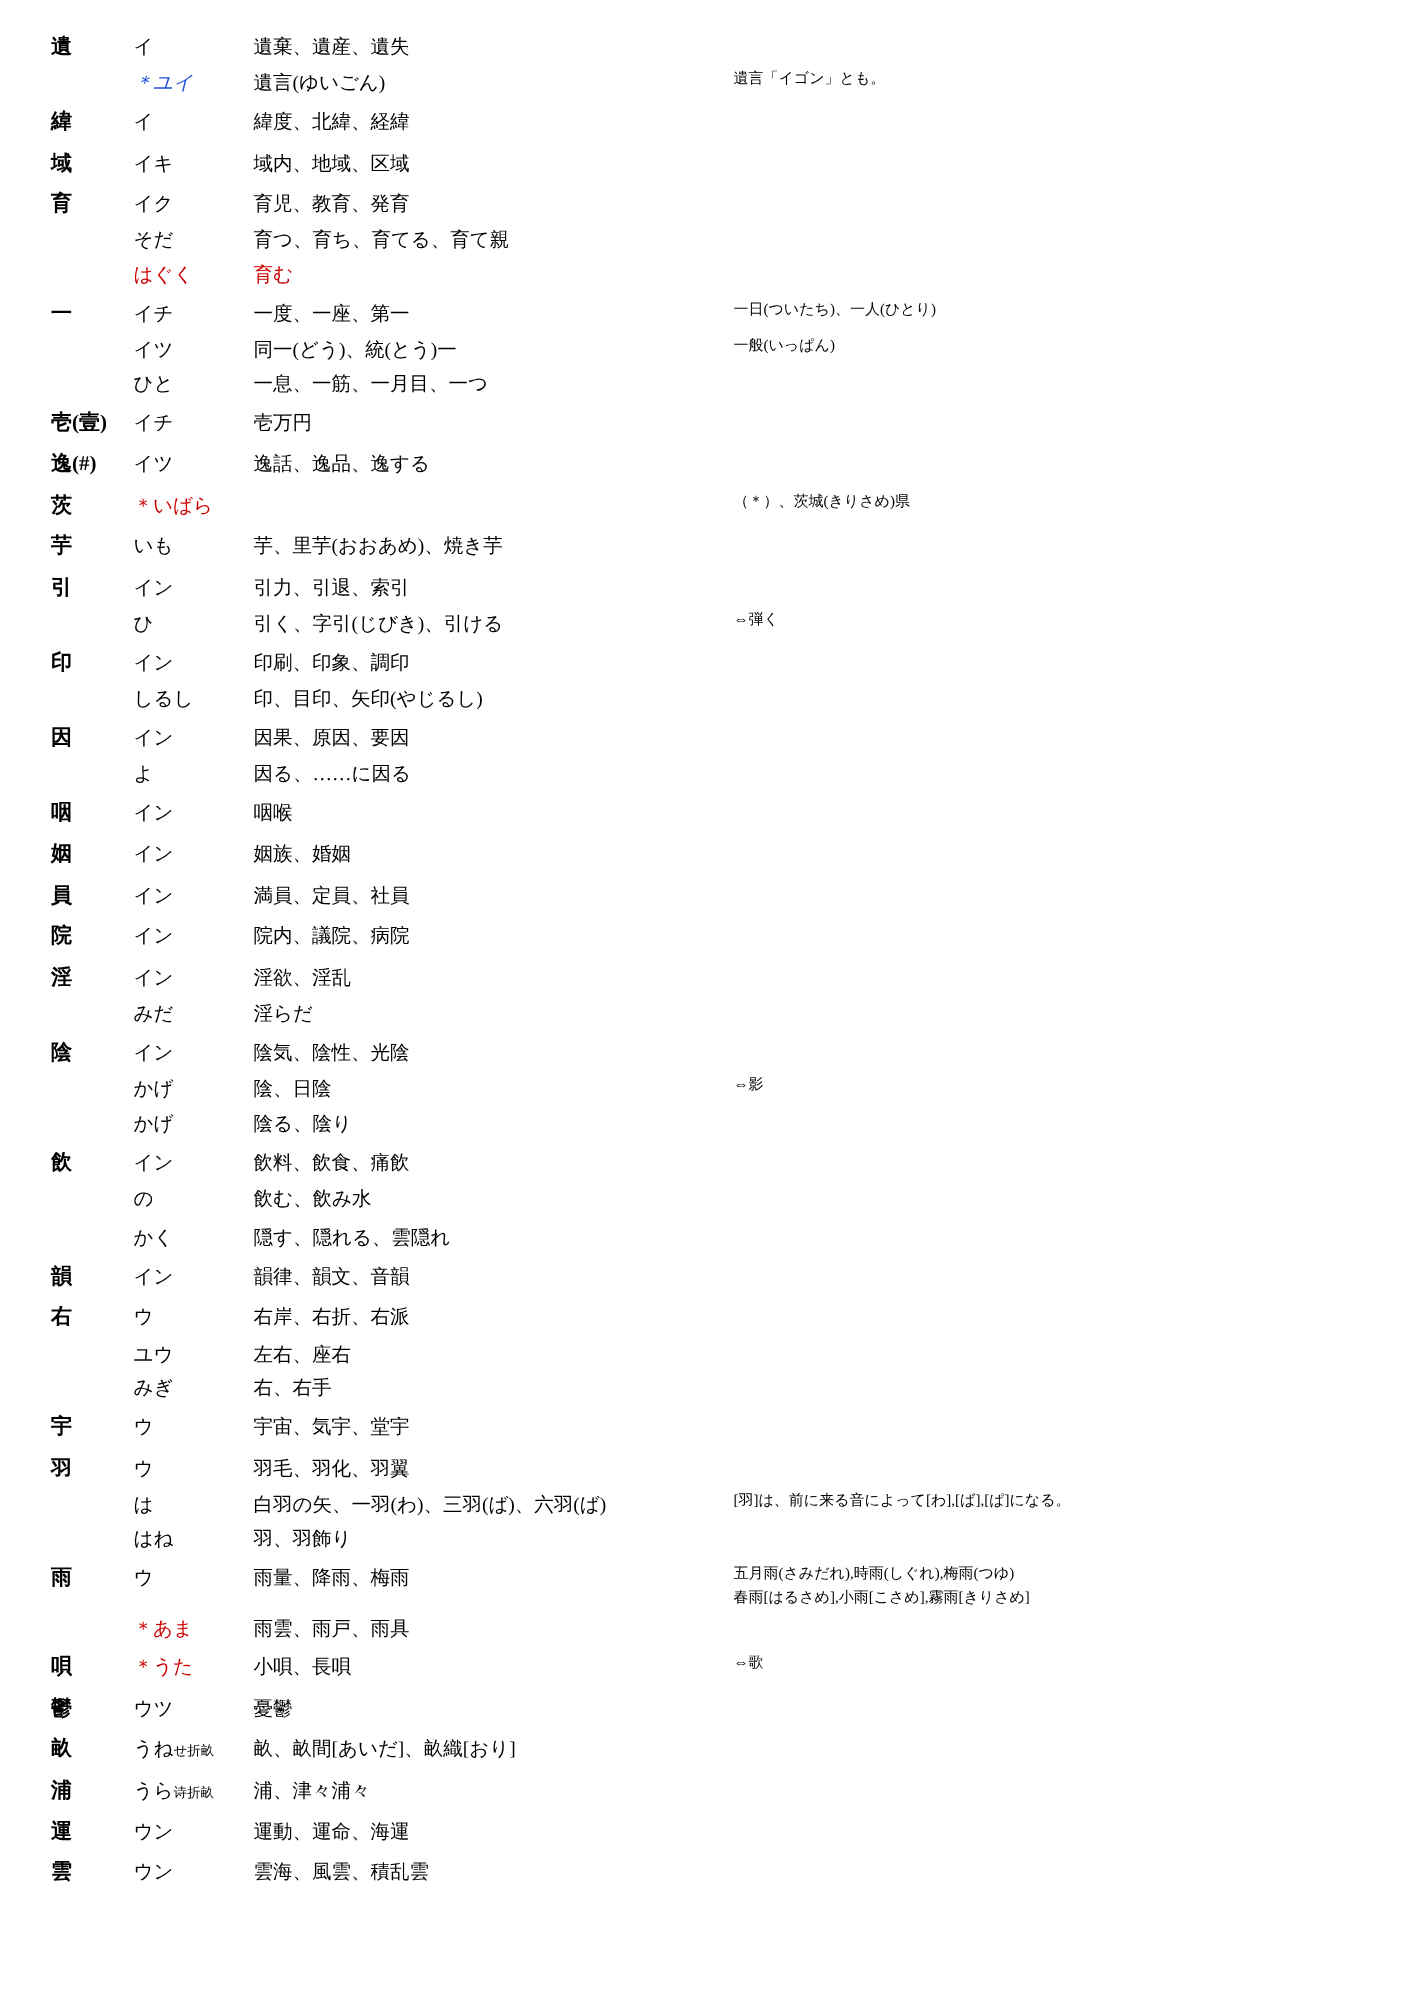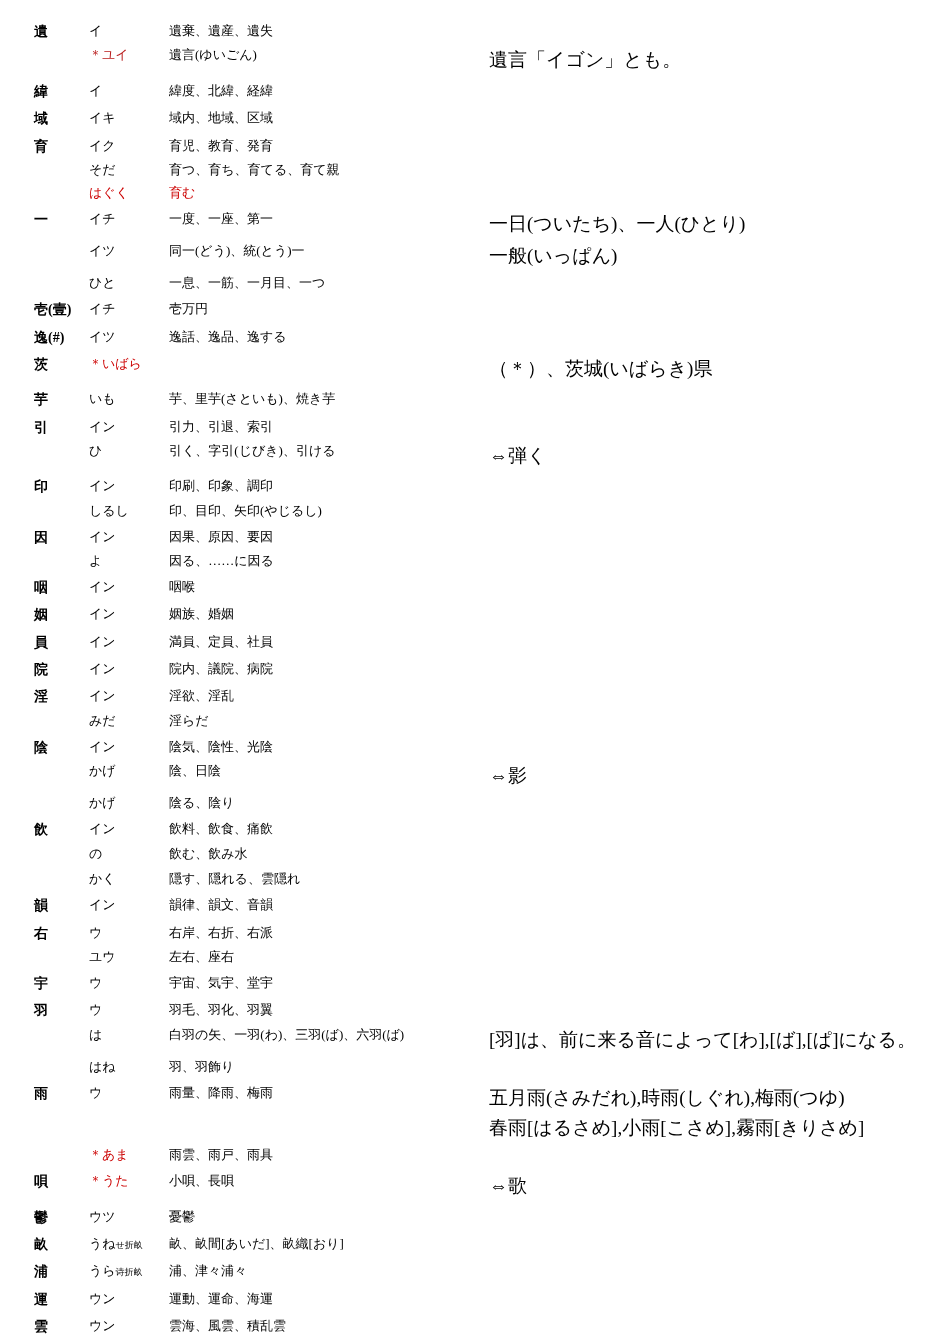--- a/index.html
+++ b/index.html
@@ -25,39 +25,39 @@
     }
     td:nth-child(2) {
       width: 80px;
       font-size: 13px;
     }
     td:nth-child(3) {
       width: 320px;
       font-size: 13px;
     }
     td:nth-child(4) {
-      font-size: 19px;
+      font-size: 10px;
     }
     tr { }
     .spacer-row td { height: 4px; }
   </style>
 </head>
 <body>
 
 <table id="main-table">
   <tbody id="table-body">
   <tr>
         <td style="font-weight: bold; font-size: 14px;"><span>遺</span></td>
         <td><span>イ</span></td>
         <td><span>遺棄、遺産、遺失</span></td>
         <td><span style="white-space: pre-wrap;"></span></td>
       </tr>
       <tr>
         <td></td>
-        <td><span style="color: #b91c1c;">＊ユイ</span></td>
+        <td><span style="color: #1d4ed8; font-style: italic;">＊ユイ</span></td>
         <td><span>遺言(ゆいごん)</span></td>
         <td><span style="white-space: pre-wrap;">遺言「イゴン」とも。</span></td>
       </tr>
       <tr class="spacer-row">
         <td colspan="4" style="height: 3px;"></td>
       </tr>
       <tr>
         <td style="font-weight: bold; font-size: 14px;"><span>緯</span></td>
         <td><span>イ</span></td>
         <td><span>緯度、北緯、経緯</span></td>
@@ -132,29 +132,29 @@
         <td><span>逸話、逸品、逸する</span></td>
         <td><span style="white-space: pre-wrap;"></span></td>
       </tr>
       <tr class="spacer-row">
         <td colspan="4" style="height: 3px;"></td>
       </tr>
       <tr>
         <td style="font-weight: bold; font-size: 14px;"><span>茨</span></td>
         <td><span style="color: rgb(204, 0, 0);">＊いばら</span></td>
         <td><span></span></td>
-        <td><span style="white-space: pre-wrap;">（＊）、茨城(いばらき)県</span></td>
+        <td><span style="white-space: pre-wrap;">（＊）、茨城(きりさめ)県</span></td>
       </tr>
       <tr class="spacer-row">
         <td colspan="4" style="height: 3px;"></td>
       </tr>
       <tr>
         <td style="font-weight: bold; font-size: 14px;"><span>芋</span></td>
         <td><span>いも</span></td>
-        <td><span>芋、里芋(さといも)、焼き芋</span></td>
+        <td><span>芋、里芋(おおあめ)、焼き芋</span></td>
         <td><span style="white-space: pre-wrap;"></span></td>
       </tr>
       <tr class="spacer-row">
         <td colspan="4" style="height: 3px;"></td>
       </tr>
       <tr>
         <td style="font-weight: bold; font-size: 14px;"><span>引</span></td>
         <td><span>イン</span></td>
         <td><span>引力、引退、索引</span></td>
         <td><span style="white-space: pre-wrap;"></span></td>
@@ -306,20 +306,26 @@
       <tr>
         <td style="font-weight: bold; font-size: 14px;"><span>右</span></td>
         <td><span>ウ</span></td>
         <td><span>右岸、右折、右派</span></td>
         <td><span style="white-space: pre-wrap;"></span></td>
       </tr>
       <tr>
         <td></td>
         <td><span>ユウ</span></td>
         <td><span>左右、座右</span></td>
+        <td><span style="white-space: pre-wrap;"></span></td>
+      </tr>
+      <tr>
+        <td></td>
+        <td><span>みぎ</span></td>
+        <td><span>右、右手</span></td>
         <td><span style="white-space: pre-wrap;"></span></td>
       </tr>
       <tr class="spacer-row">
         <td colspan="4" style="height: 3px;"></td>
       </tr>
       <tr>
         <td style="font-weight: bold; font-size: 14px;"><span>宇</span></td>
         <td><span>ウ</span></td>
         <td><span>宇宙、気宇、堂宇</span></td>
         <td><span style="white-space: pre-wrap;"></span></td>

